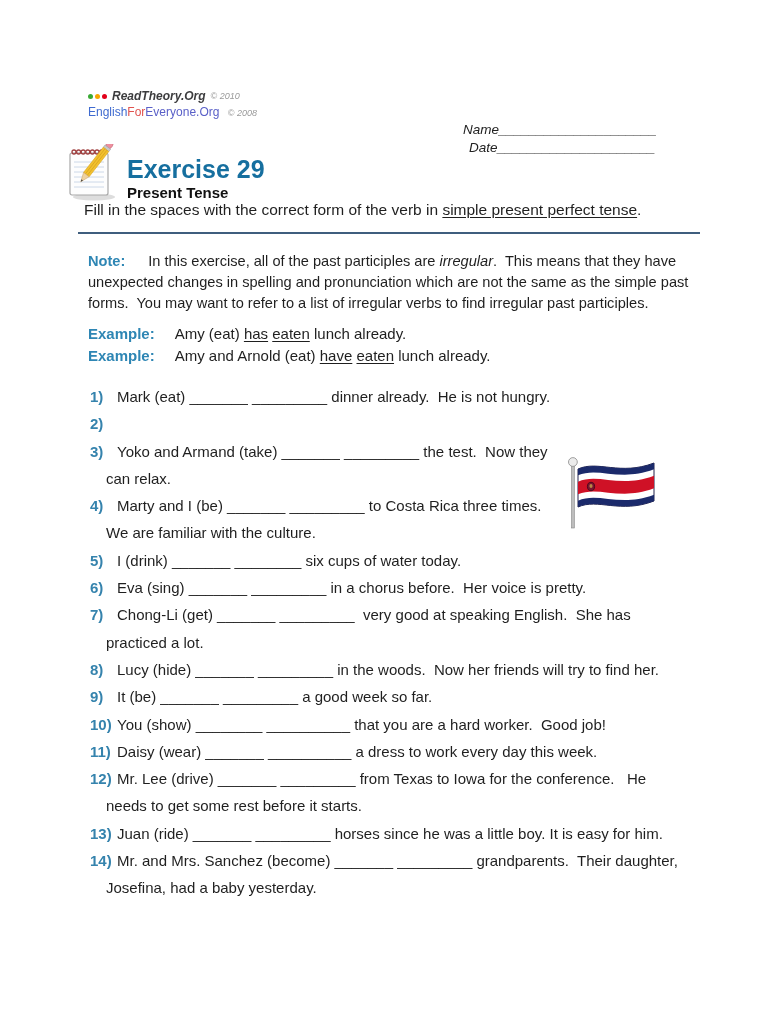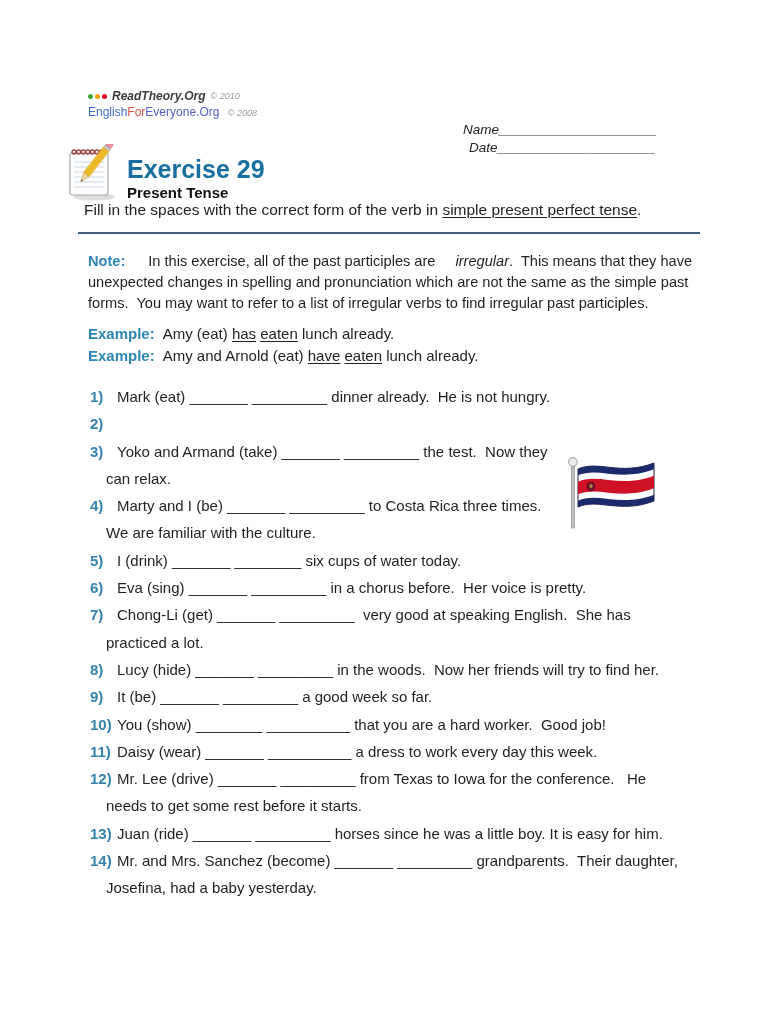--- a/index.html
+++ b/index.html
@@ -31,26 +31,26 @@
   .ex-title { position:absolute; left:127px; top:155px; font-size:25px; font-weight:bold; color:#166f9f; }
   .ex-subtitle { position:absolute; left:127px; top:184px; font-size:15px; font-weight:bold; color:#111;text-align:center; }
   .instruction { position:absolute; left:84px; top:201px; font-size:15.5px; white-space:pre; }
   .uw { text-decoration:underline; text-underline-offset:2px; }
 
   .rule { position:absolute; left:78px; top:232px; width:622px; border-top:2px solid #3f5e7e; }
 
   
   .note { position:absolute; left:88px; top:251px; width:606px; font-size:14.6px; line-height:21px; white-space:pre-wrap; }
   .note-label { color:#2e86b4; font-weight:bold; margin-right:23px; }
-  .it { font-style:italic;margin-left:16px; }
+  .it { font-style:italic; }
 
   
   .examples { position:absolute; left:88px; top:325px; font-size:15px; }
   .ex-line { height:21.5px; white-space:pre; }
-  .ex-label { color:#2e86b4; font-weight:bold; margin-right:8px; }
+  .ex-label { color:#2e86b4; font-weight:bold; margin-right:20px; }
 
   
   .items { position:absolute; left:90px; top:388px; width:660px; font-size:15px; }
   .item { height:27.3px; display:flex; white-space:pre; }
   .num { color:#3583ad; font-weight:bold; display:inline-block; min-width:27px; }
   .cont { padding-left:16px; }
 
   
   .flag { position:absolute; left:560px; top:453px; }
 </style>

